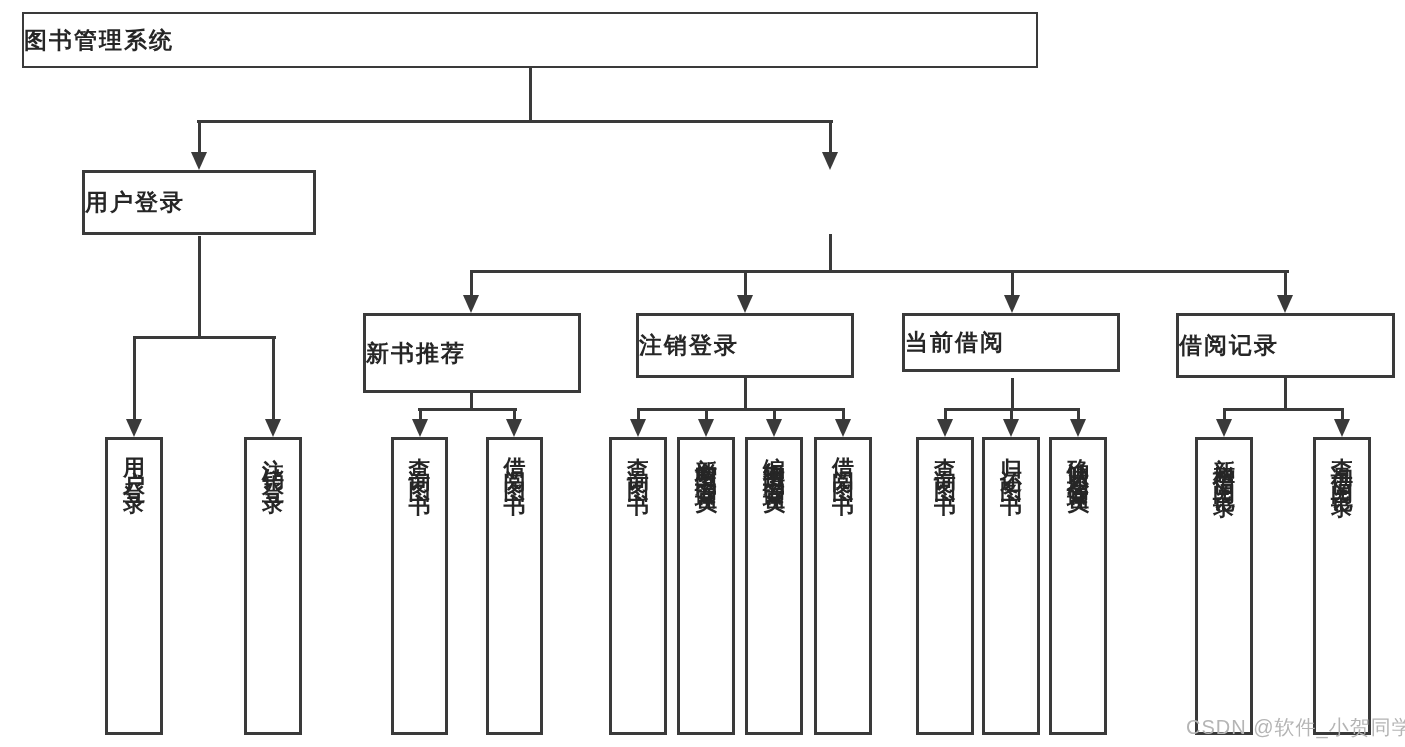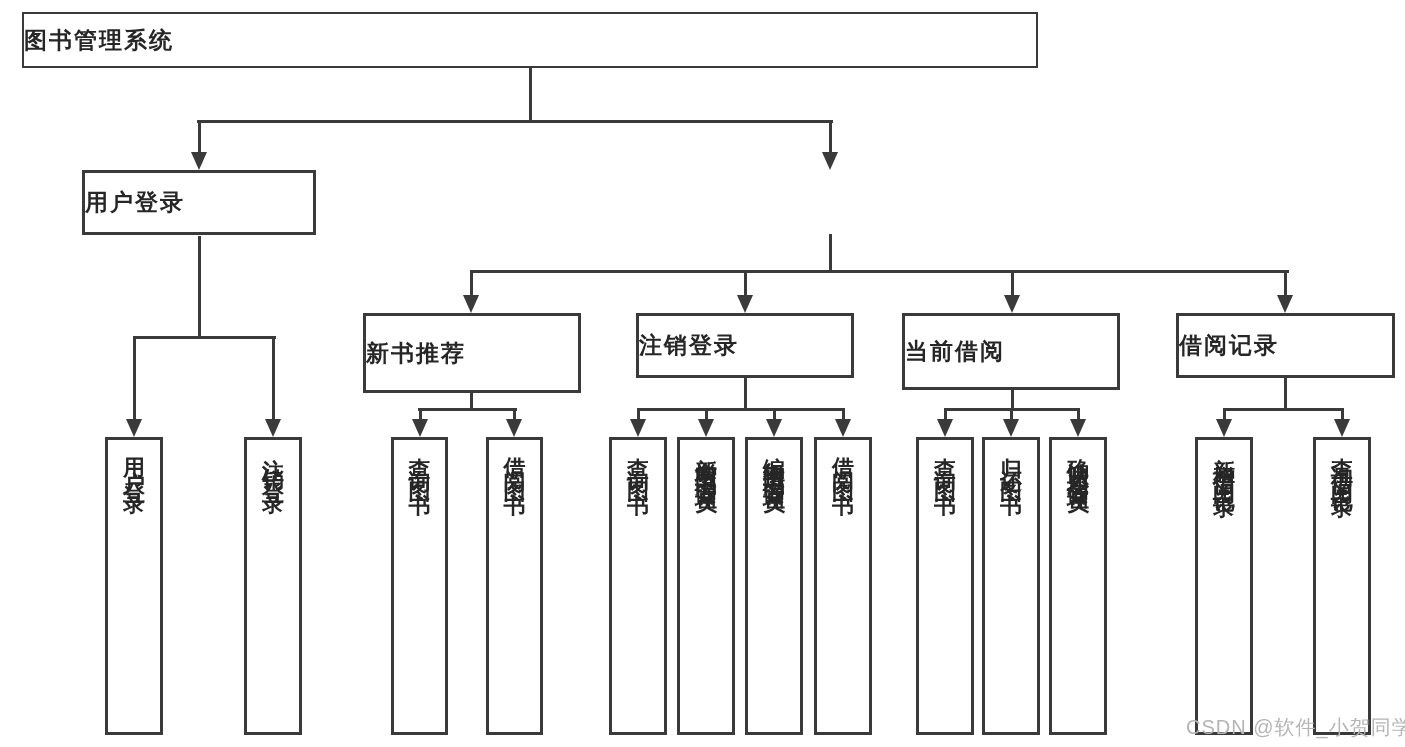--- a/index.html
+++ b/index.html
@@ -110,21 +110,21 @@
   <div class="box hlabel" style="left:82px; top:170px; width:234px; height:65px;">
     <span>用户登录</span>
   </div>
 
   <div class="box hlabel" style="left:363px; top:313px; width:218px; height:80px;">
     <span>新书推荐</span>
   </div>
   <div class="box hlabel" style="left:636px; top:313px; width:218px; height:65px;">
     <span>注销登录</span>
   </div>
-  <div class="box hlabel" style="left:902px; top:313px; width:218px; height:77px;">
+  <div class="box hlabel" style="left:902px; top:313px; width:218px; height:59px;">
     <span>当前借阅</span>
   </div>
   <div class="box hlabel" style="left:1176px; top:313px; width:219px; height:65px;">
     <span>借阅记录</span>
   </div>
 
   <div class="box leaf ls12" style="left:105px; width:58px;">
     <span>用户登录</span>
   </div>
   <div class="box leaf ls12" style="left:244px; width:58px;">

